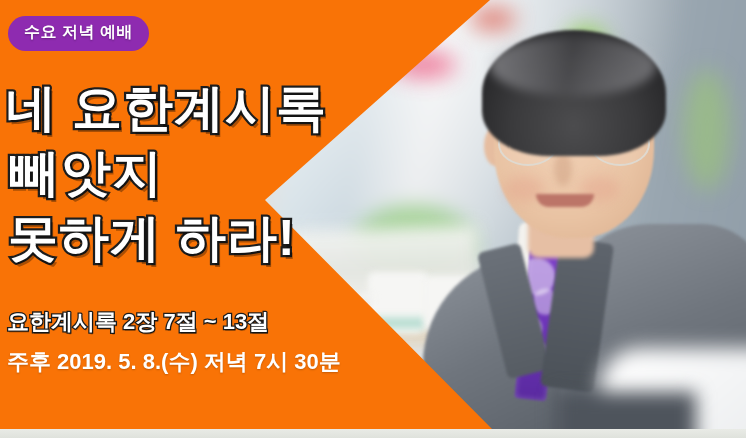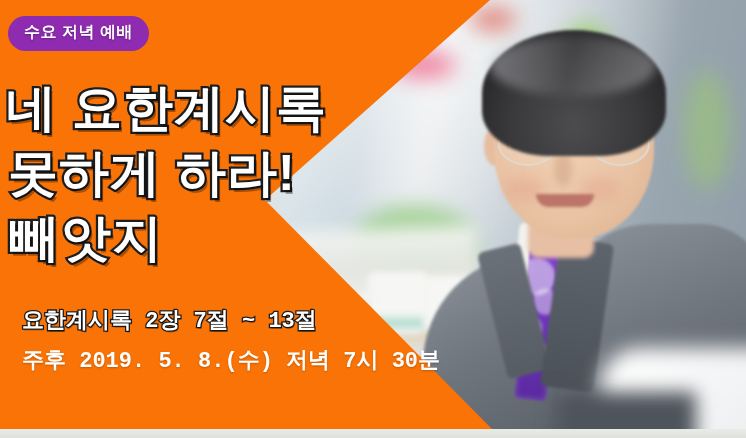--- a/index.html
+++ b/index.html
@@ -178,21 +178,21 @@
     line-height:1.30;
     letter-spacing:1px;
     white-space:nowrap;
     -webkit-text-stroke:4.5px #1d1d1d;
     paint-order:stroke fill;
     text-shadow:3px 4px 0 rgba(0,0,0,.32);
   }
   .tline.l2 { padding-left:4px; }
   .tline.l3 { padding-left:2px; }
 
-  .meta { position:absolute; left:22px; top:302px;font-family:Liberation Mono, monospace; }
+  .meta { position:absolute; left:7px; top:302px; }
   .mline {
     color:#ffffff;
     font-size:22px; font-weight:700;
     line-height:1.82;
     white-space:nowrap;
     -webkit-text-stroke:2.6px #1d1d1d;
     paint-order:stroke fill;
     text-shadow:1px 2px 0 rgba(0,0,0,.25);
   }
   .mline.plain { -webkit-text-stroke:0; text-shadow:0 1px 2px rgba(0,0,0,.22); }
@@ -252,22 +252,22 @@
   </div>
 
   <div class="orange"></div>
 
   <div class="content">
 
     <div class="badge">수요 저녁 예배</div>
 
     <div class="title">
       <div class="tline l1">네 요한계시록</div>
+      <div class="tline l2">빼앗지</div>
       <div class="tline l3">못하게 하라!</div>
-      <div class="tline l2">빼앗지</div>
     </div>
 
     <div class="meta">
       <div class="mline">요한계시록 2장 7절 ~ 13절</div>
       <div class="mline plain">주후 2019. 5. 8.(수) 저녁 7시 30분</div>
     </div>
   </div>
 
   <div class="bottom-strip"></div>
 </div>

